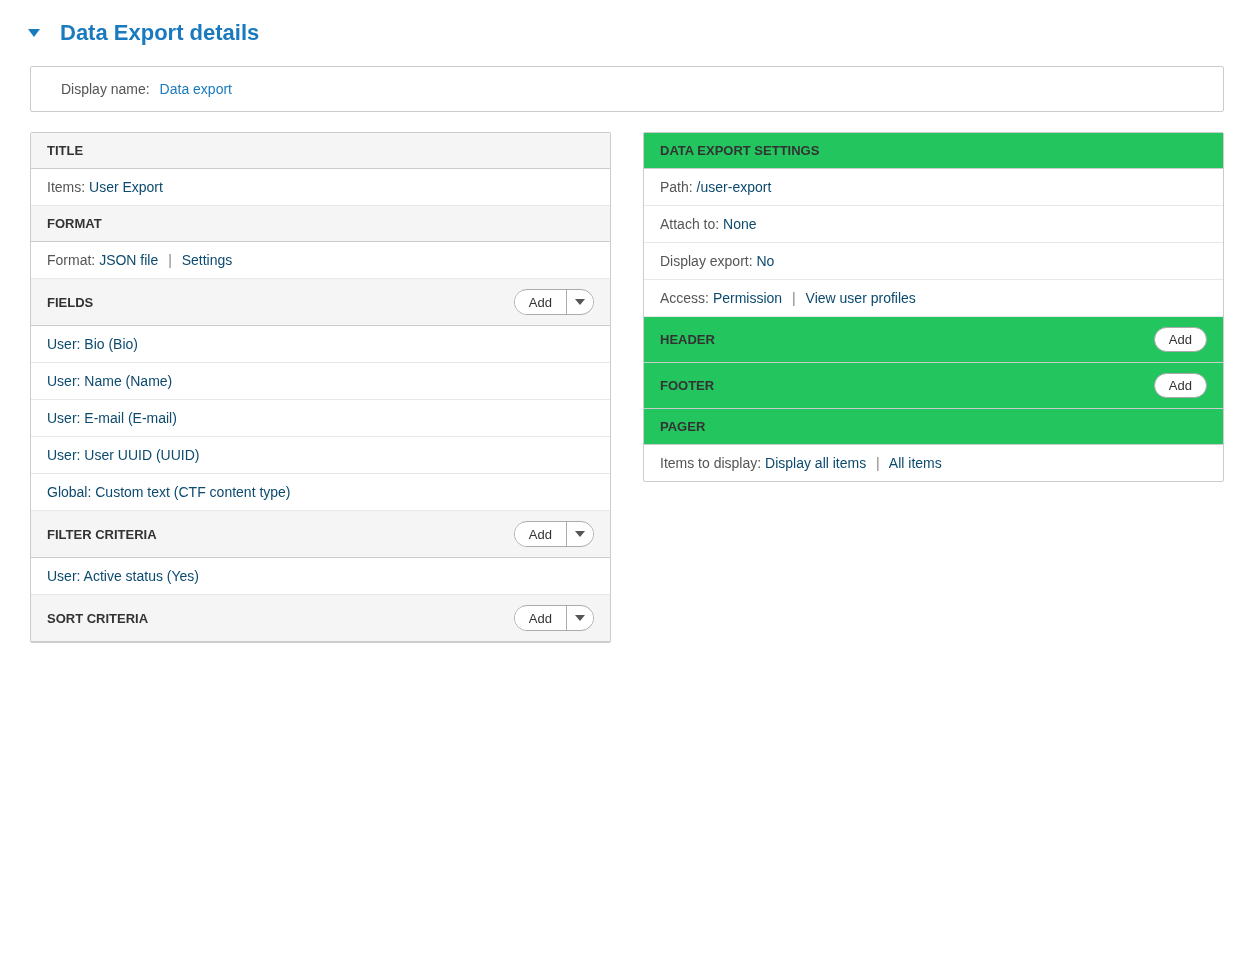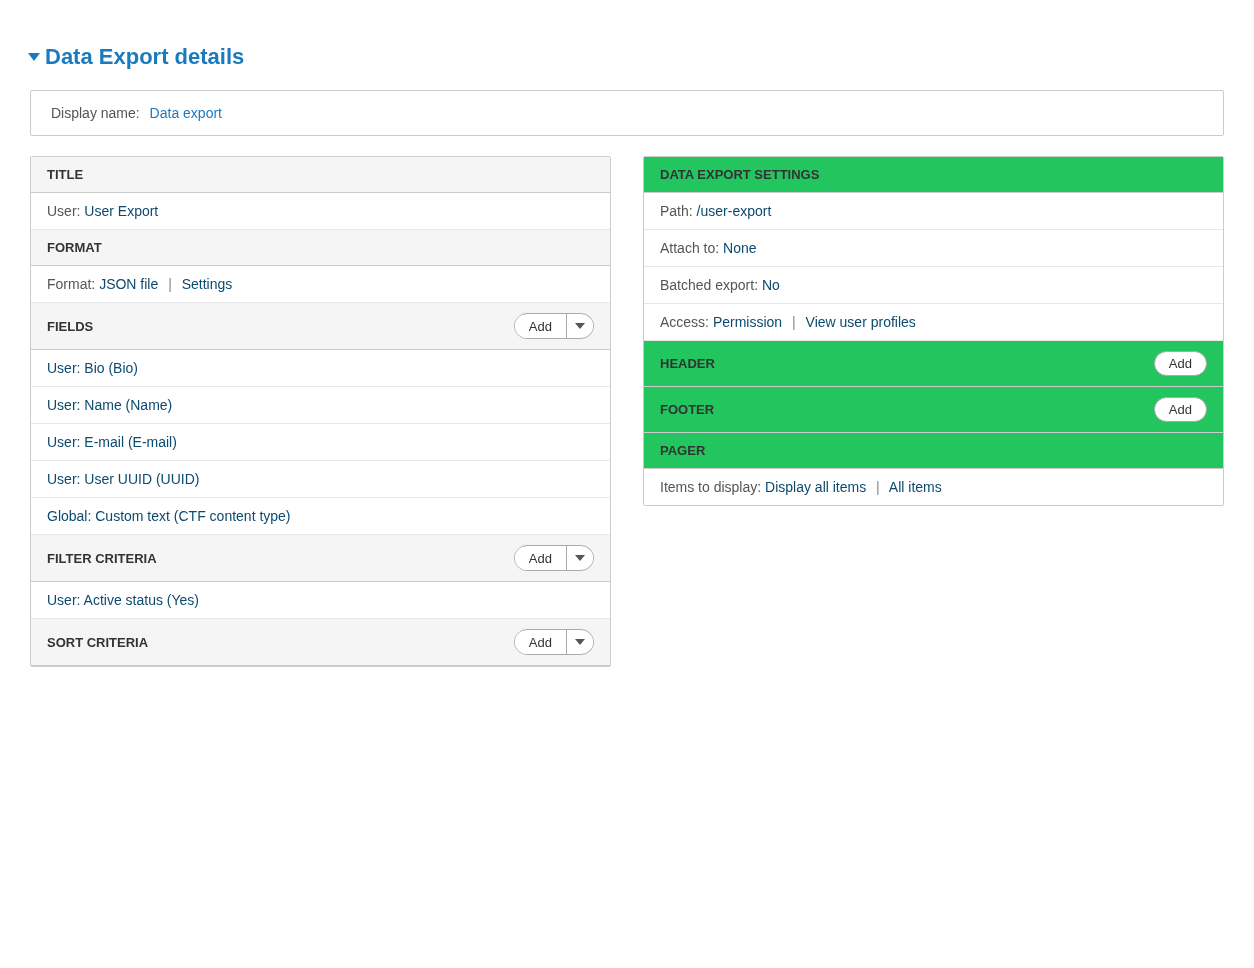--- a/index.html
+++ b/index.html
@@ -10,36 +10,35 @@
       color: #333;
       padding: 20px 30px;
     }
     .page-title {
       color: #1a7abf;
       font-size: 22px;
       font-weight: bold;
       margin-bottom: 20px;
       display: flex;
       align-items: center;
-      gap: 3px;
-      margin-top: 24px;
+      gap: 18px;
     }
     .triangle-icon {
       display: inline-block;
       width: 0;
       height: 0;
       border-left: 8px solid #1a7abf;
       border-top: 6px solid transparent;
       border-bottom: 6px solid transparent;
       transform: rotate(90deg);
       margin-right: 4px;
     }
     .display-name-box {
       border: 1px solid #ccc;
-      padding: 14px 20px;
+      padding: 14px 30px;
       margin-bottom: 20px;
       border-radius: 2px;
     }
     .display-name-box .label {
       color: #555;
       font-size: 14px;
     }
     .display-name-box .value {
       color: #1a7abf;
       font-size: 14px;
@@ -180,21 +179,21 @@
 </div>
 
 <div class="columns">
 
   <div class="left-col">
 
     <div class="section-header">
       <span>TITLE</span>
     </div>
     <div class="section-row">
-      <span>User:</span>
+      <span>Items:</span>
       <a class="link">User Export</a>
     </div>
 
     <div class="section-header">
       <span>FORMAT</span>
     </div>
     <div class="section-row">
       <span>Format:</span>
       <a class="link">JSON file</a>
       <span class="separator">|</span>
@@ -258,21 +257,21 @@
       <span>Path:</span>
       <a class="link">/user-export</a>
     </div>
 
     <div class="right-row">
       <span>Attach to:</span>
       <a class="link">None</a>
     </div>
 
     <div class="right-row">
-      <span>Batched export:</span>
+      <span>Display export:</span>
       <a class="link">No</a>
     </div>
 
     <div class="right-row">
       <span>Access:</span>
       <a class="link">Permission</a>
       <span class="separator">|</span>
       <a class="link">View user profiles</a>
     </div>
 

